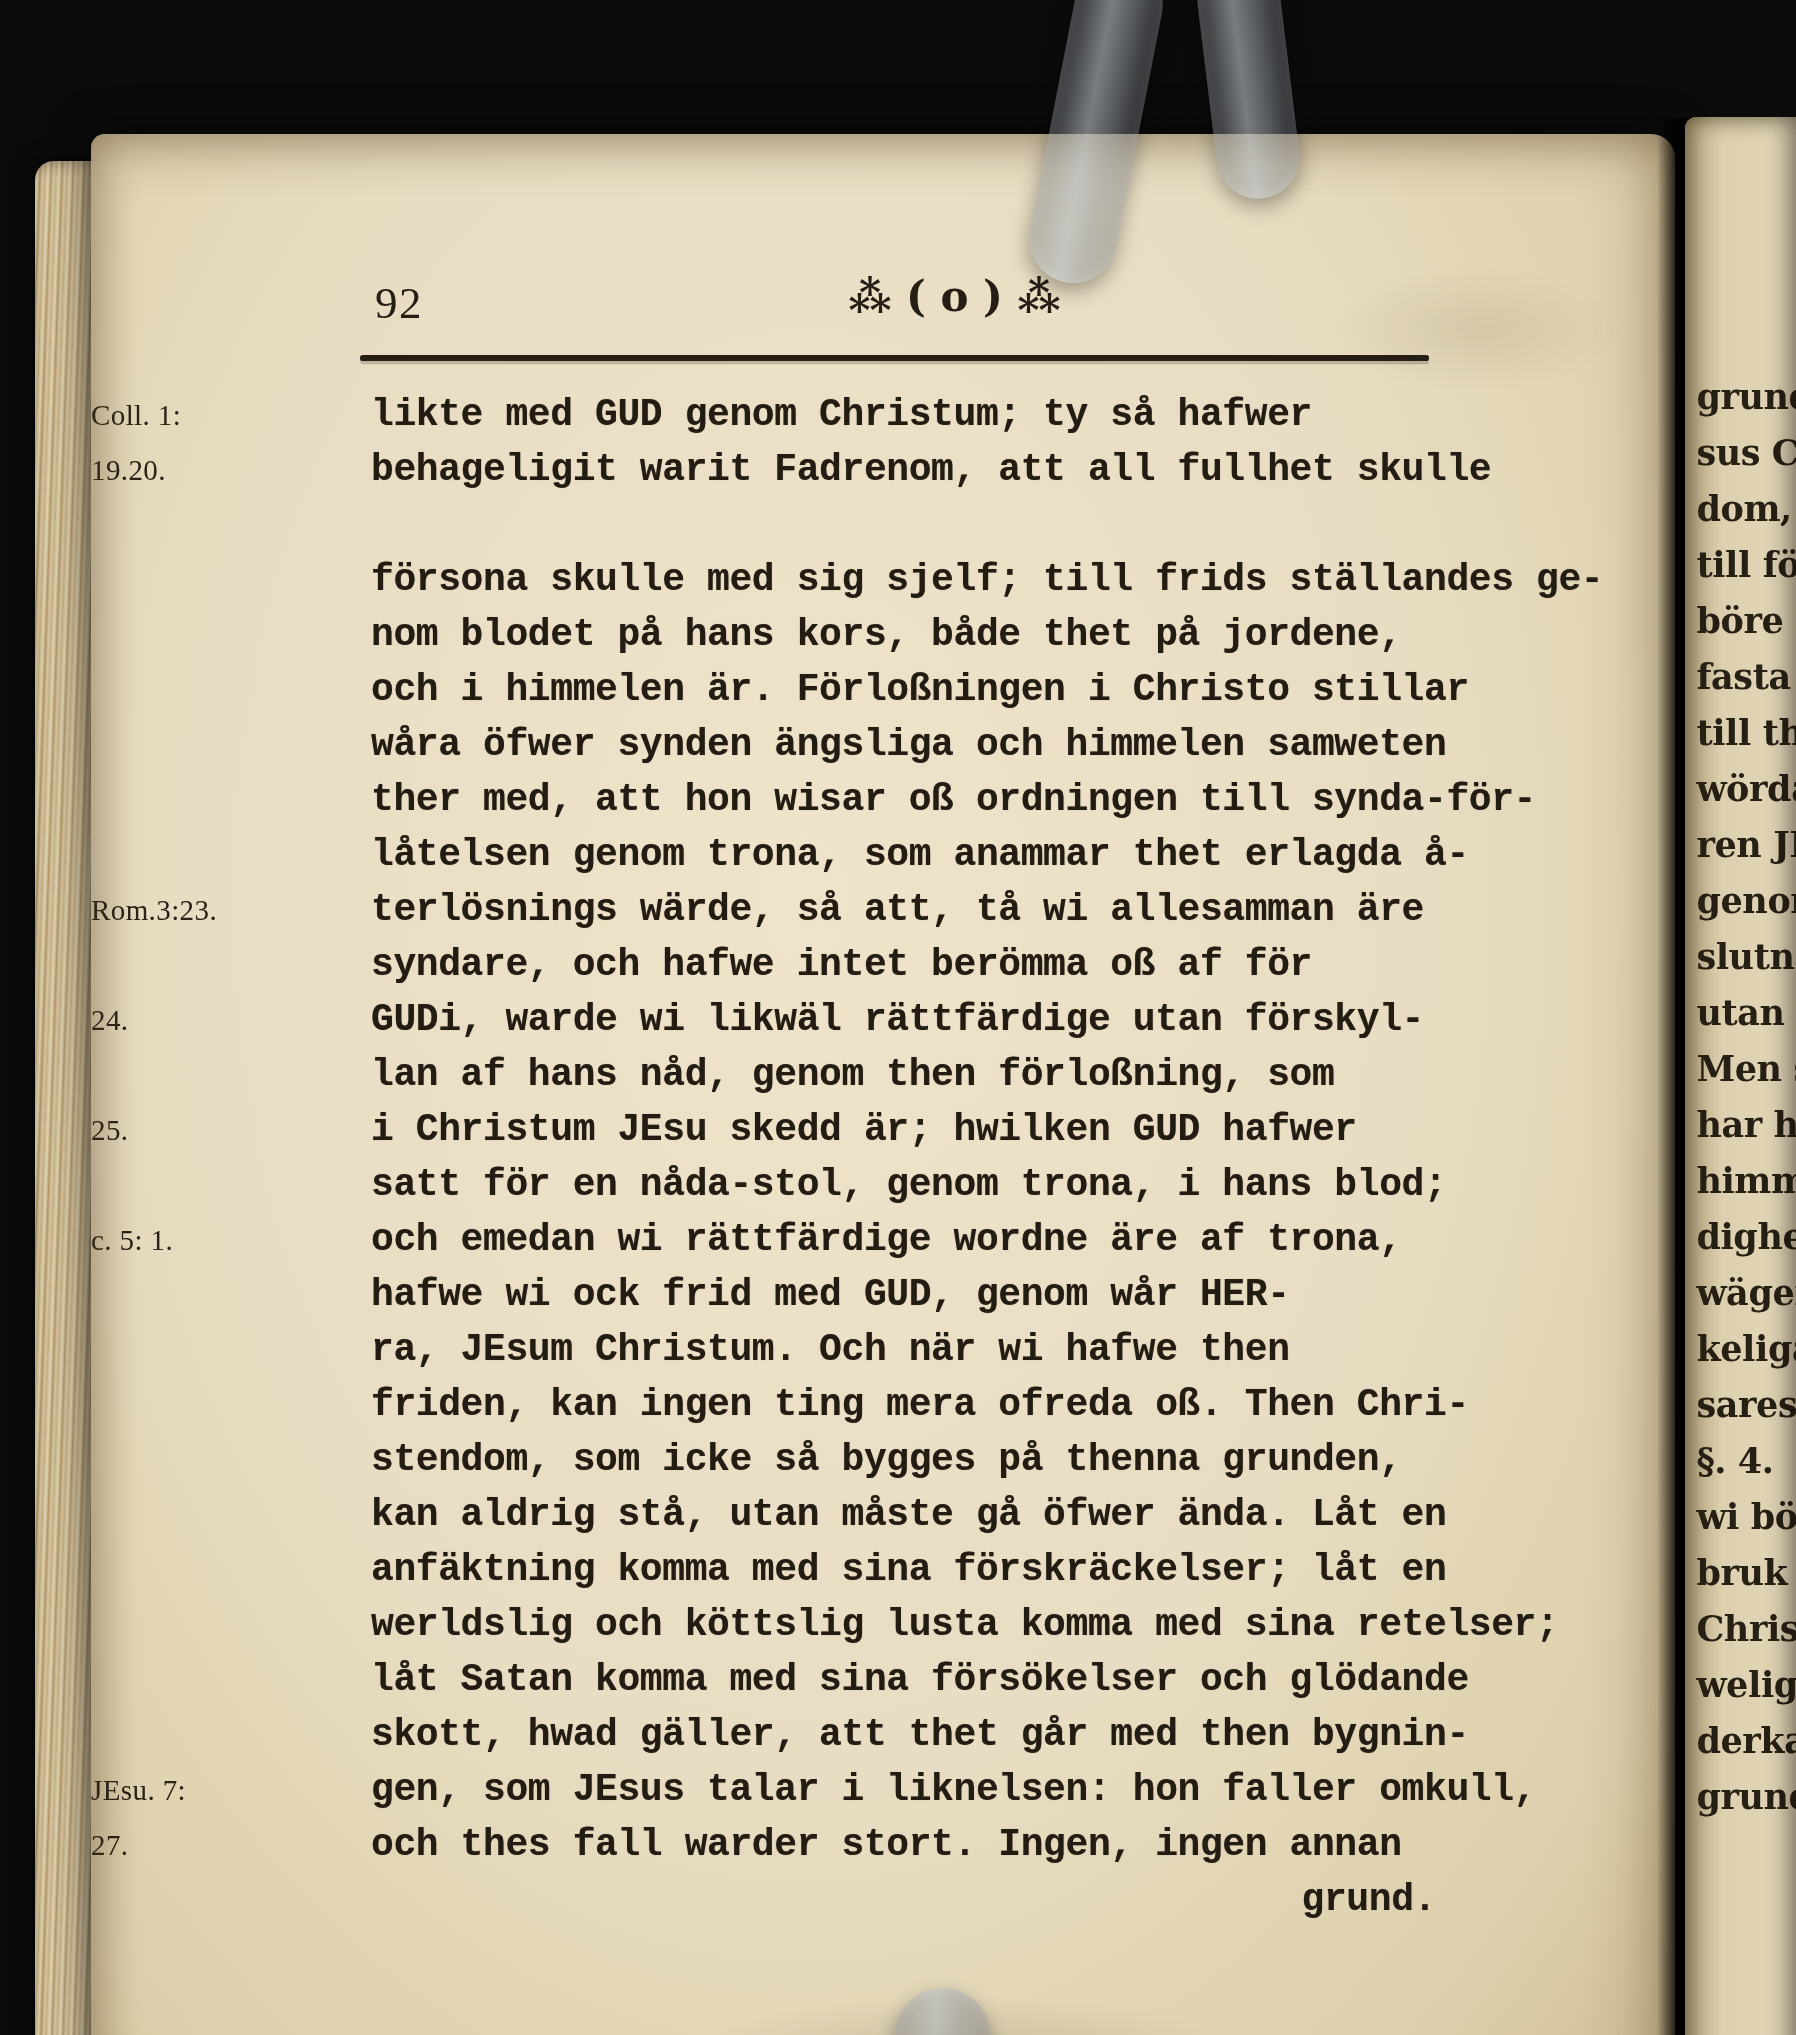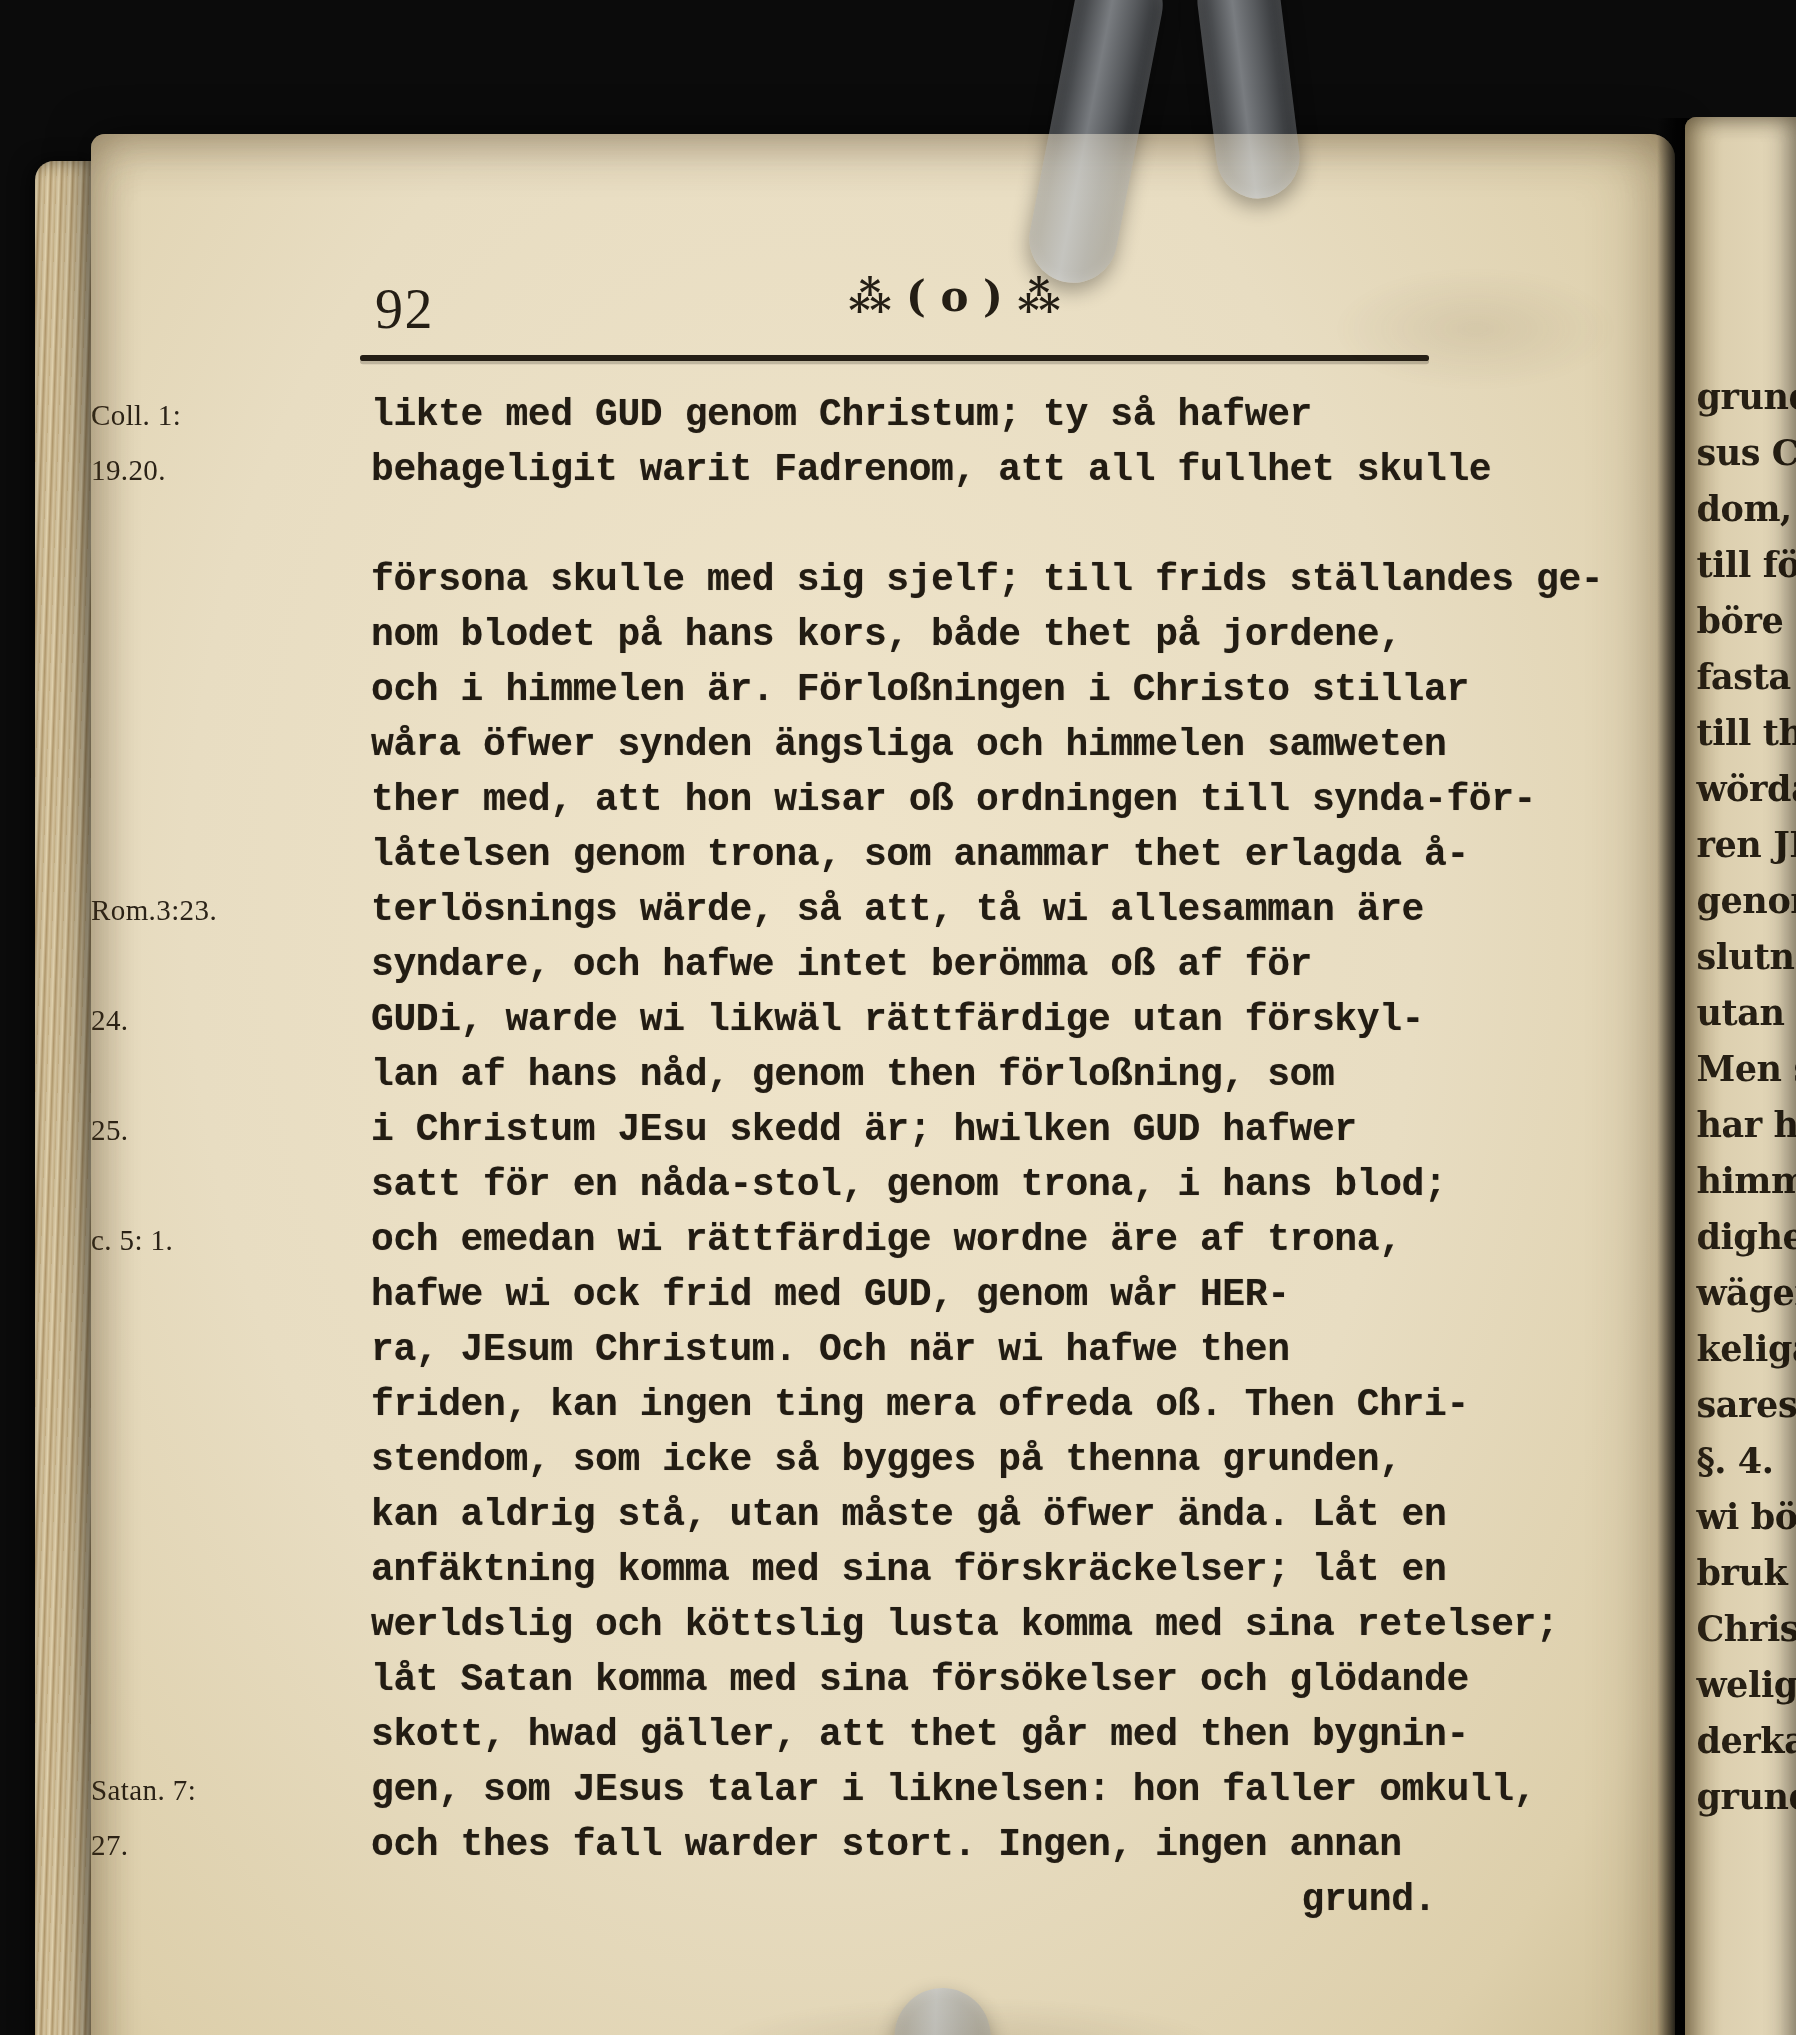--- a/index.html
+++ b/index.html
@@ -34,21 +34,21 @@
     content:""; position:absolute; inset:0; border-radius:inherit; pointer-events:none;
     box-shadow: inset -26.5px 0 61px rgba(80,60,30,.30),
                 inset 11.4px 0 37px rgba(80,60,30,.20),
                 inset 0 -18.3px 53px rgba(80,60,30,.16),
                 inset 0 16.3px 45px rgba(80,60,30,.12);
   }
 
   .pagenum {
     position:absolute; left:284px; top:143px;
     font-family:"Liberation Serif", serif;
-    font-size:56px; color:#241e15; letter-spacing:1.6px;
+    font-size:45px; color:#241e15; letter-spacing:1.6px;
   }
   .ornament {
     position:absolute; top:138px; left:607px; width:513px; text-align:center;
     font-family:"DejaVu Serif", serif; font-weight:700;
     font-size:42px; color:#241e15;
   }
   .rule {
     position:absolute; left:269px; top:221px; width:1069px; height:6.1px;
     background:#241e15; border-radius:2.8px;
     box-shadow:0 3.3px 0 rgba(36,30,21,.22);
@@ -224,21 +224,21 @@
         </div>
       <div class="line">
           <span class="ref"></span>
           <span class="txt">låt Satan komma med sina försökelser och glödande</span>
         </div>
       <div class="line">
           <span class="ref"></span>
           <span class="txt">skott, hwad gäller, att thet går med then bygnin-</span>
         </div>
       <div class="line">
-          <span class="ref">Satan. 7:</span>
+          <span class="ref">JEsu. 7:</span>
           <span class="txt">gen, som JEsus talar i liknelsen: hon faller omkull,</span>
         </div>
       <div class="line">
           <span class="ref">27.</span>
           <span class="txt">och thes fall warder stort. Ingen, ingen annan</span>
         </div>
       <div class="line catch">
           <span class="ref"></span>
           <span class="txt">grund.</span>
         </div>

